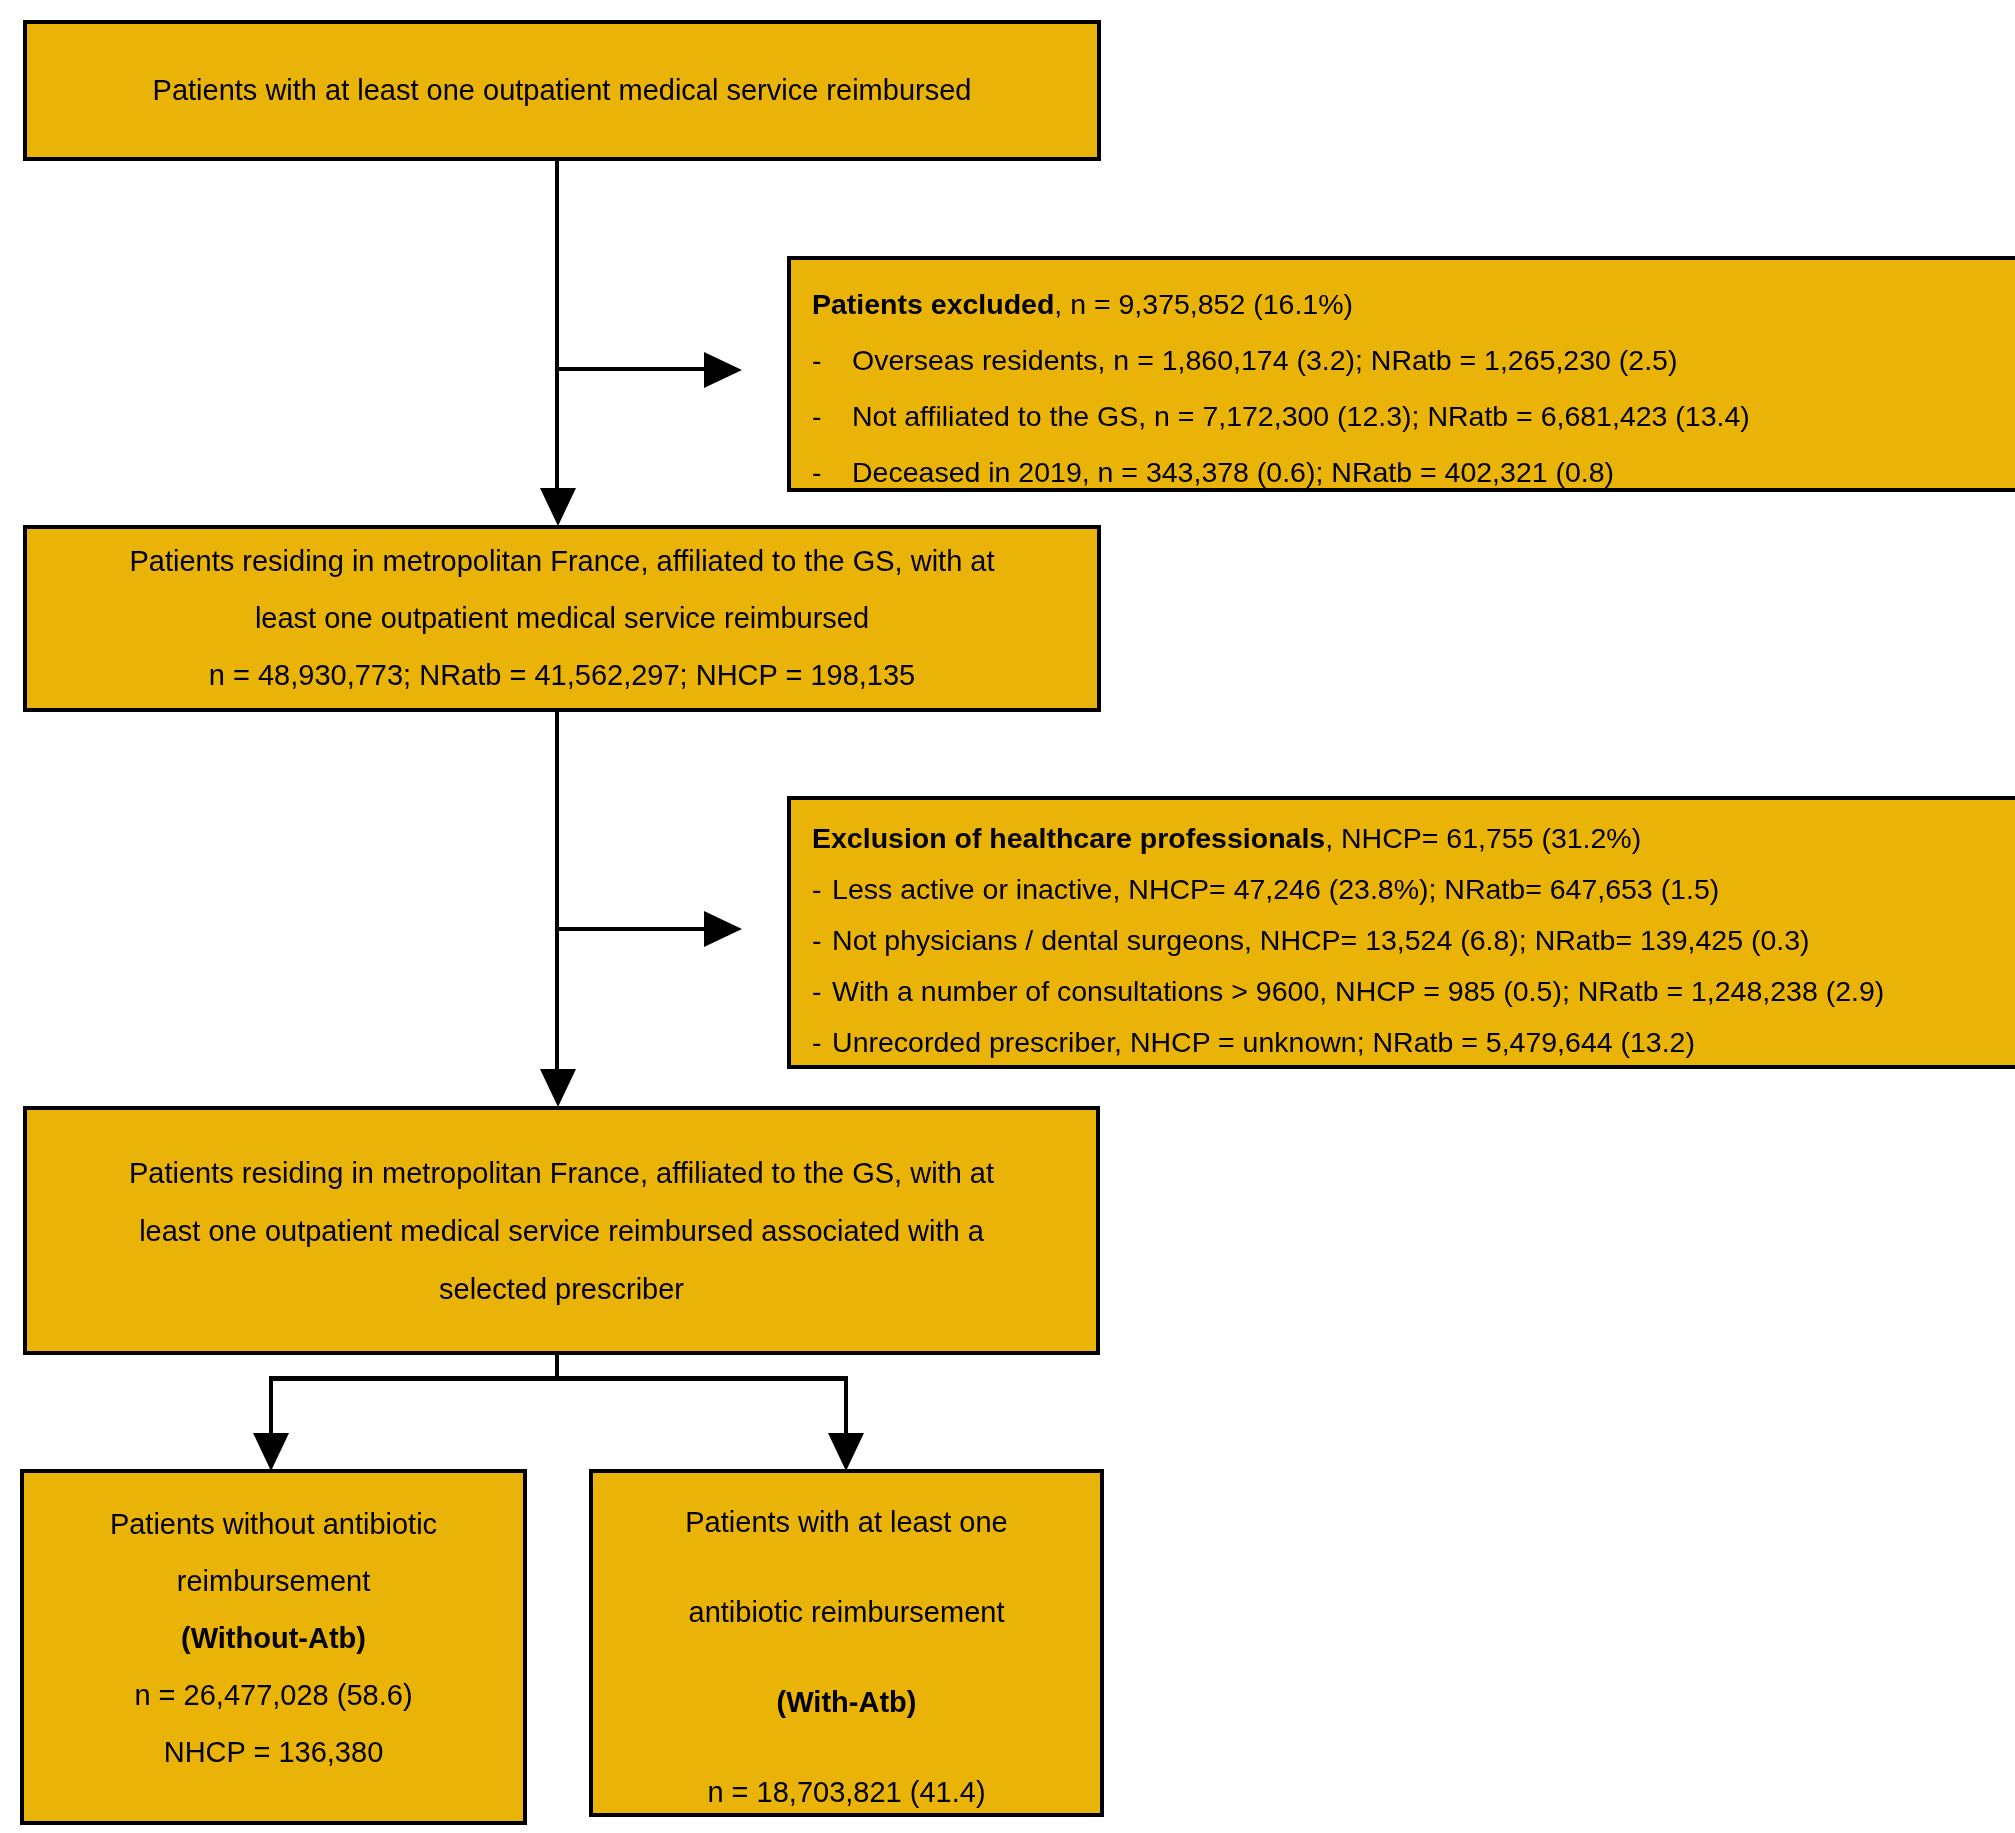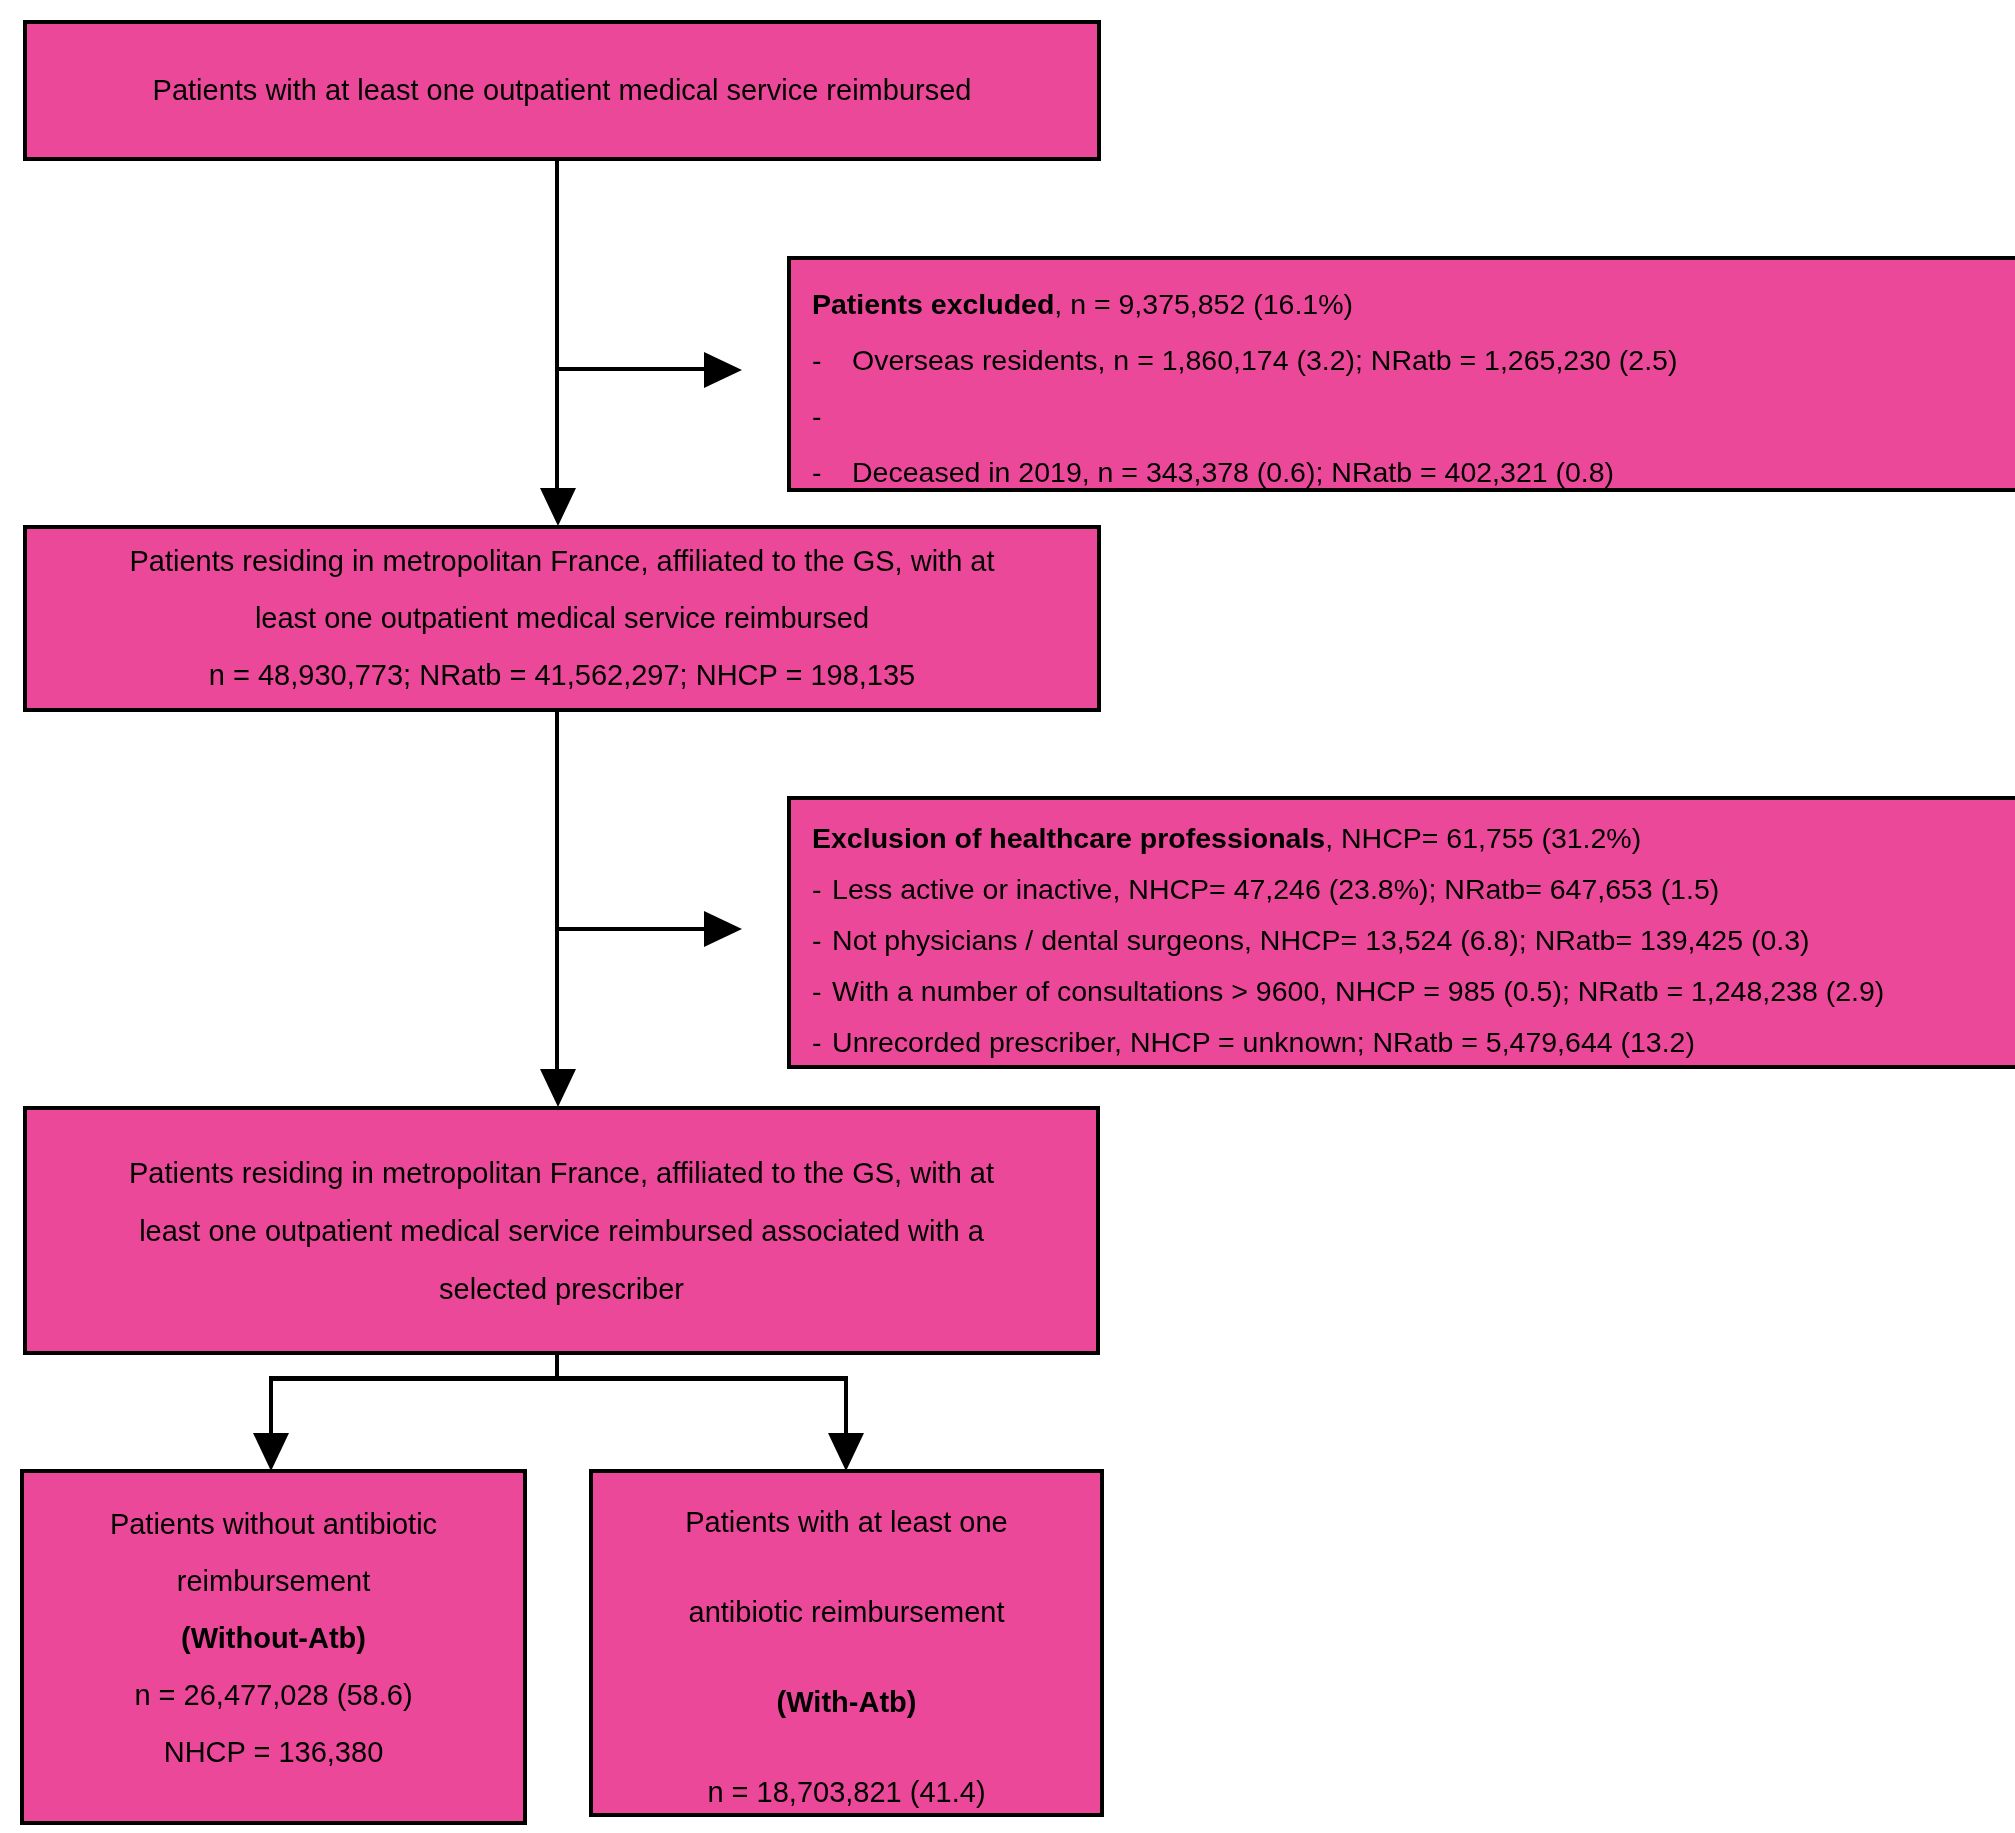--- a/index.html
+++ b/index.html
@@ -8,21 +8,21 @@
     position:relative;
     width:2015px; height:1833px;
     background:#fff;
     font-family:"Liberation Sans", sans-serif;
     color:#000;
     overflow:hidden;
   }
   .box {
     position:absolute;
     border:4.6px solid #000;
-    background:#ec4899;
+    background:#eab308;
   }
   .center {
     display:flex; flex-direction:column;
     justify-content:center; align-items:center;
     text-align:center;
   }
   .topalign {
     display:flex; flex-direction:column;
     align-items:center; text-align:center;
   }
@@ -67,20 +67,21 @@
   <div class="arrow-right" style="left:704px; top:352px;"></div>
 
   <div class="box excl" style="left:743px; top:256px; width:1264px; height:236px;">
     <div class="row"><span class="bold">Patients excluded</span><span>, n = 9,375,852 (16.1%)</span></div>
     <div class="row item">
       <span class="dash-wide">-</span>
       <span>Overseas residents, n = 1,860,174 (3.2); NRatb = 1,265,230 (2.5)</span>
     </div>
     <div class="row item">
       <span class="dash-wide">-</span>
+      <span>Not affiliated to the GS, n = 7,172,300 (12.3); NRatb = 6,681,423 (13.4)</span>
     </div>
     <div class="row item">
       <span class="dash-wide">-</span>
       <span>Deceased in 2019, n = 343,378 (0.6); NRatb = 402,321 (0.8)</span>
     </div>
   </div>
 
   <div class="box center" style="left:23px; top:525px; width:1078px; height:187px;">
     <div class="ln">Patients residing in metropolitan France, affiliated to the GS, with at</div>
     <div class="ln">least one outpatient medical service reimbursed</div>

